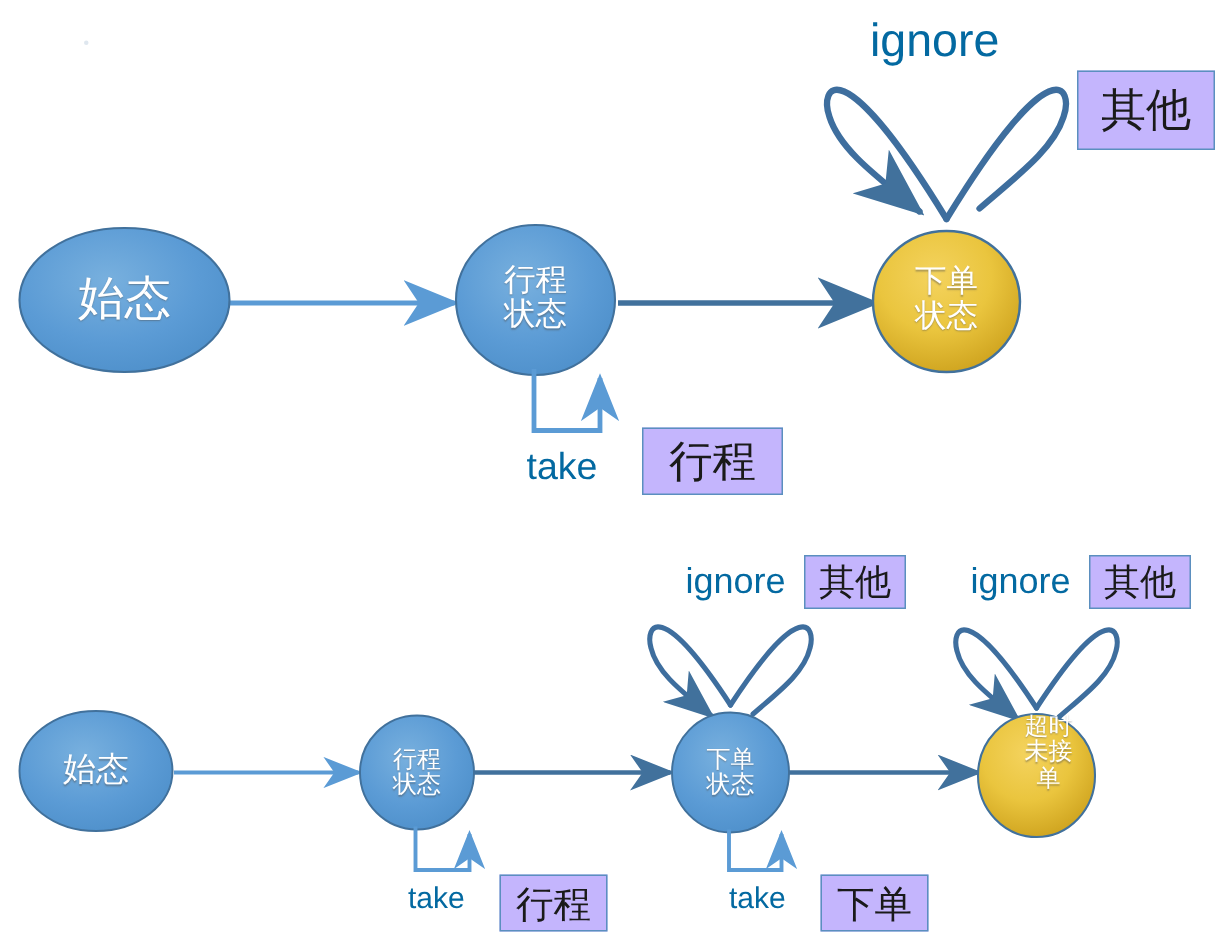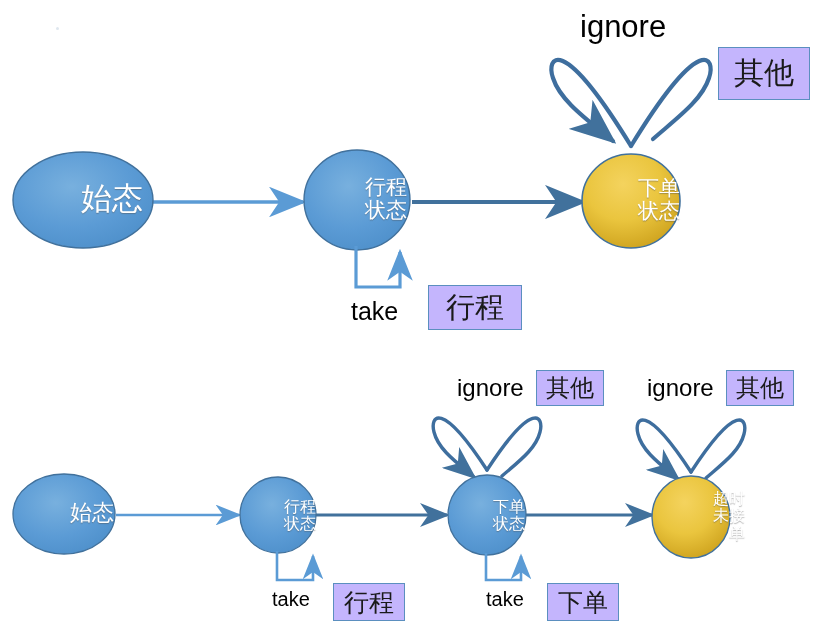--- a/index.html
+++ b/index.html
@@ -21,29 +21,29 @@
     position: absolute;
     left: 0;
     top: 0;
     width: 819px;
     height: 629px;
     overflow: visible;
   }
   .node-label {
     position: absolute;
     color: #ffffff;
-    text-align: right;
+    text-align: center;
     line-height: 1.08;
     white-space: pre;
     text-shadow: 0 1px 1px rgba(80,80,80,0.45);
     pointer-events: none;
   }
   .edge-label {
     position: absolute;
-    color: #000000;
+    color: #0369a1;
     white-space: nowrap;
   }
   .tag-box {
     position: absolute;
     border: 1px solid #5B8FBF;
     background: #c4b5fd;
     color: #1a1a1a;
     display: flex;
     align-items: center;
     justify-content: center;
@@ -149,21 +149,21 @@
   <div class="tag-box" style="left:428px; top:285px; width:94px; height:45px; font-size:29px;">行程</div>
 
   <div class="node-label" style="left:14px; top:501px; width:100px; font-size:22px;">始态</div>
 
   <div class="node-label" style="left:240px; top:498px; width:76px; font-size:16px;">行程
 状态</div>
 
   <div class="node-label" style="left:449px; top:498px; width:76px; font-size:16px;">下单
 状态</div>
 
-  <div class="node-label" style="left:653px; top:490px; width:92px; font-size:16px;">超时
+  <div class="node-label" style="left:653px; top:476px; width:92px; font-size:16px;">超时
 未接
 单</div>
 
   <div class="edge-label" style="left:457px; top:374px; font-size:24px;">ignore</div>
 
   <div class="tag-box" style="left:536px; top:370px; width:68px; height:36px; font-size:24px;">其他</div>
 
   <div class="edge-label" style="left:647px; top:374px; font-size:24px;">ignore</div>
 
   <div class="tag-box" style="left:726px; top:370px; width:68px; height:36px; font-size:24px;">其他</div>

